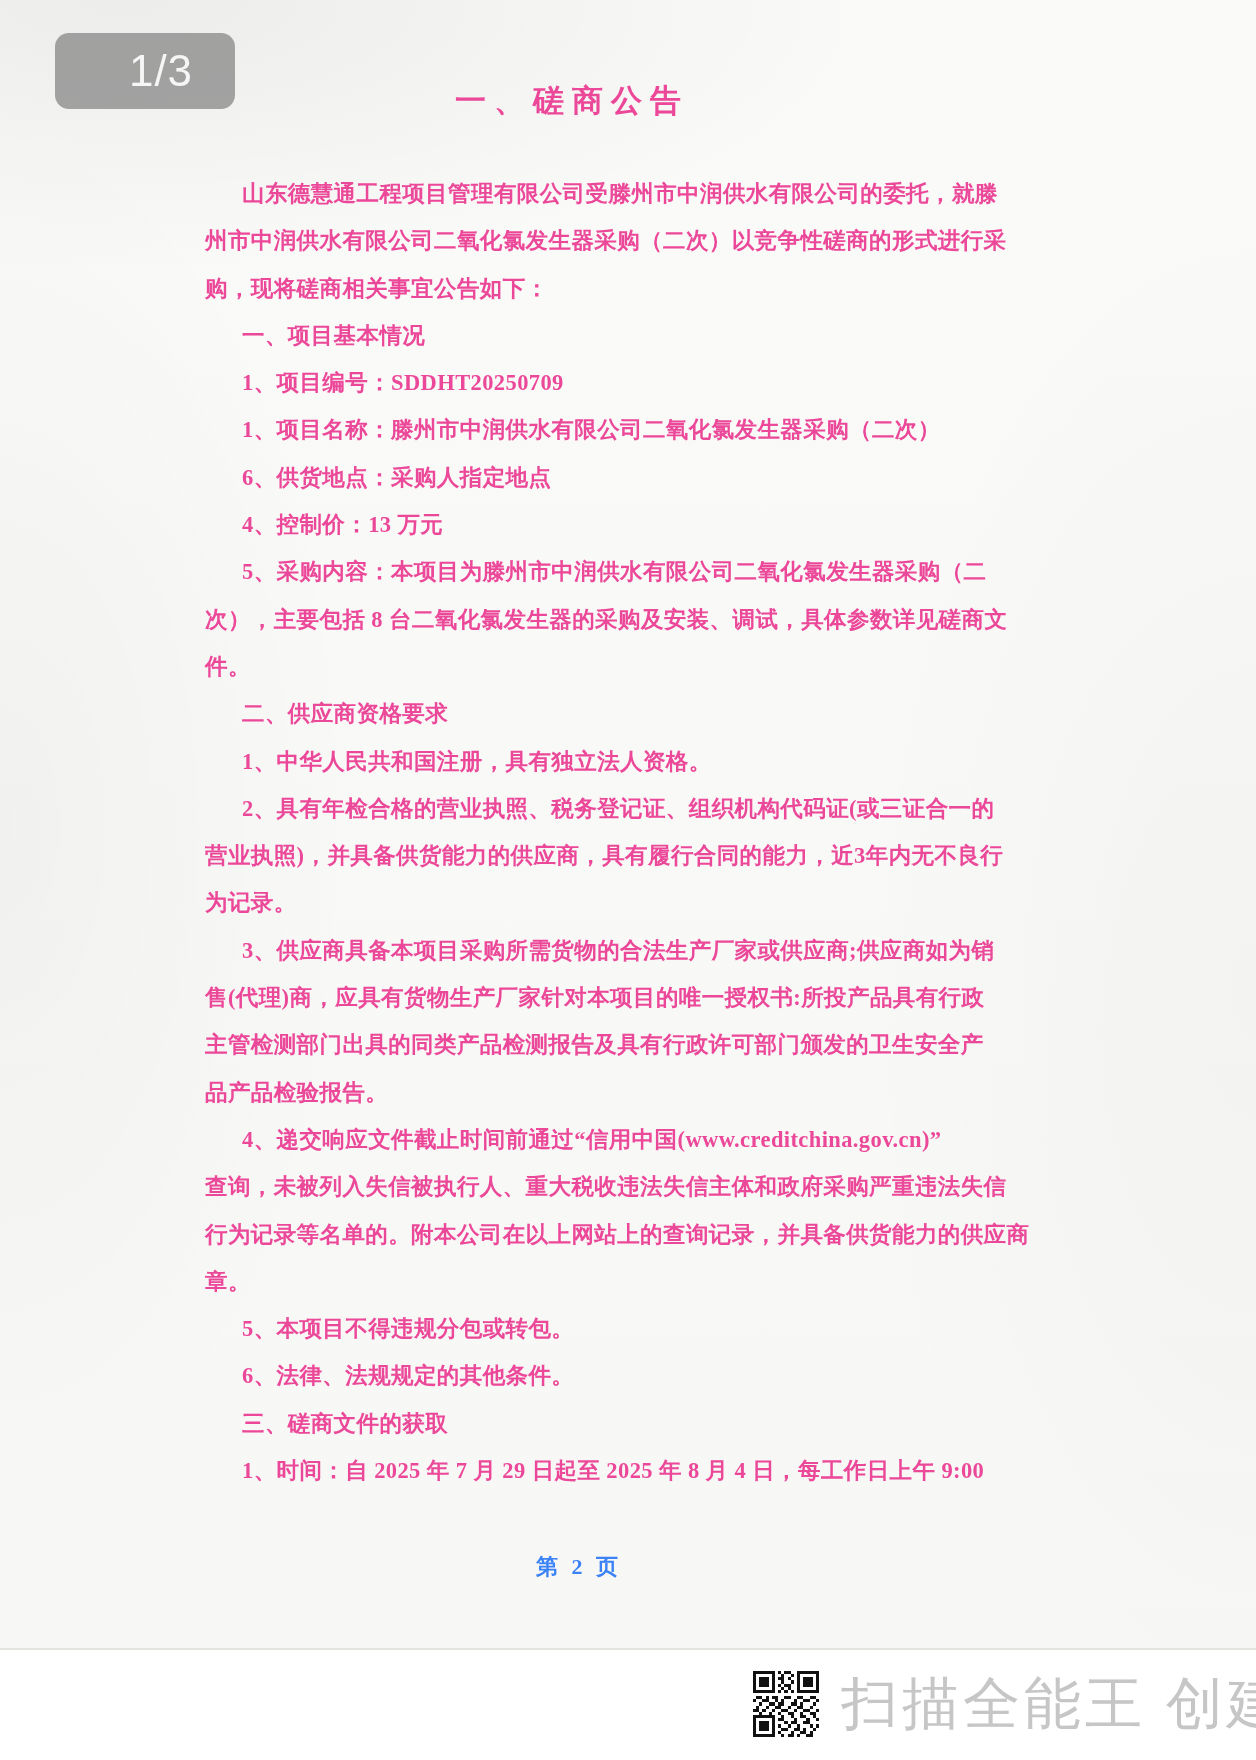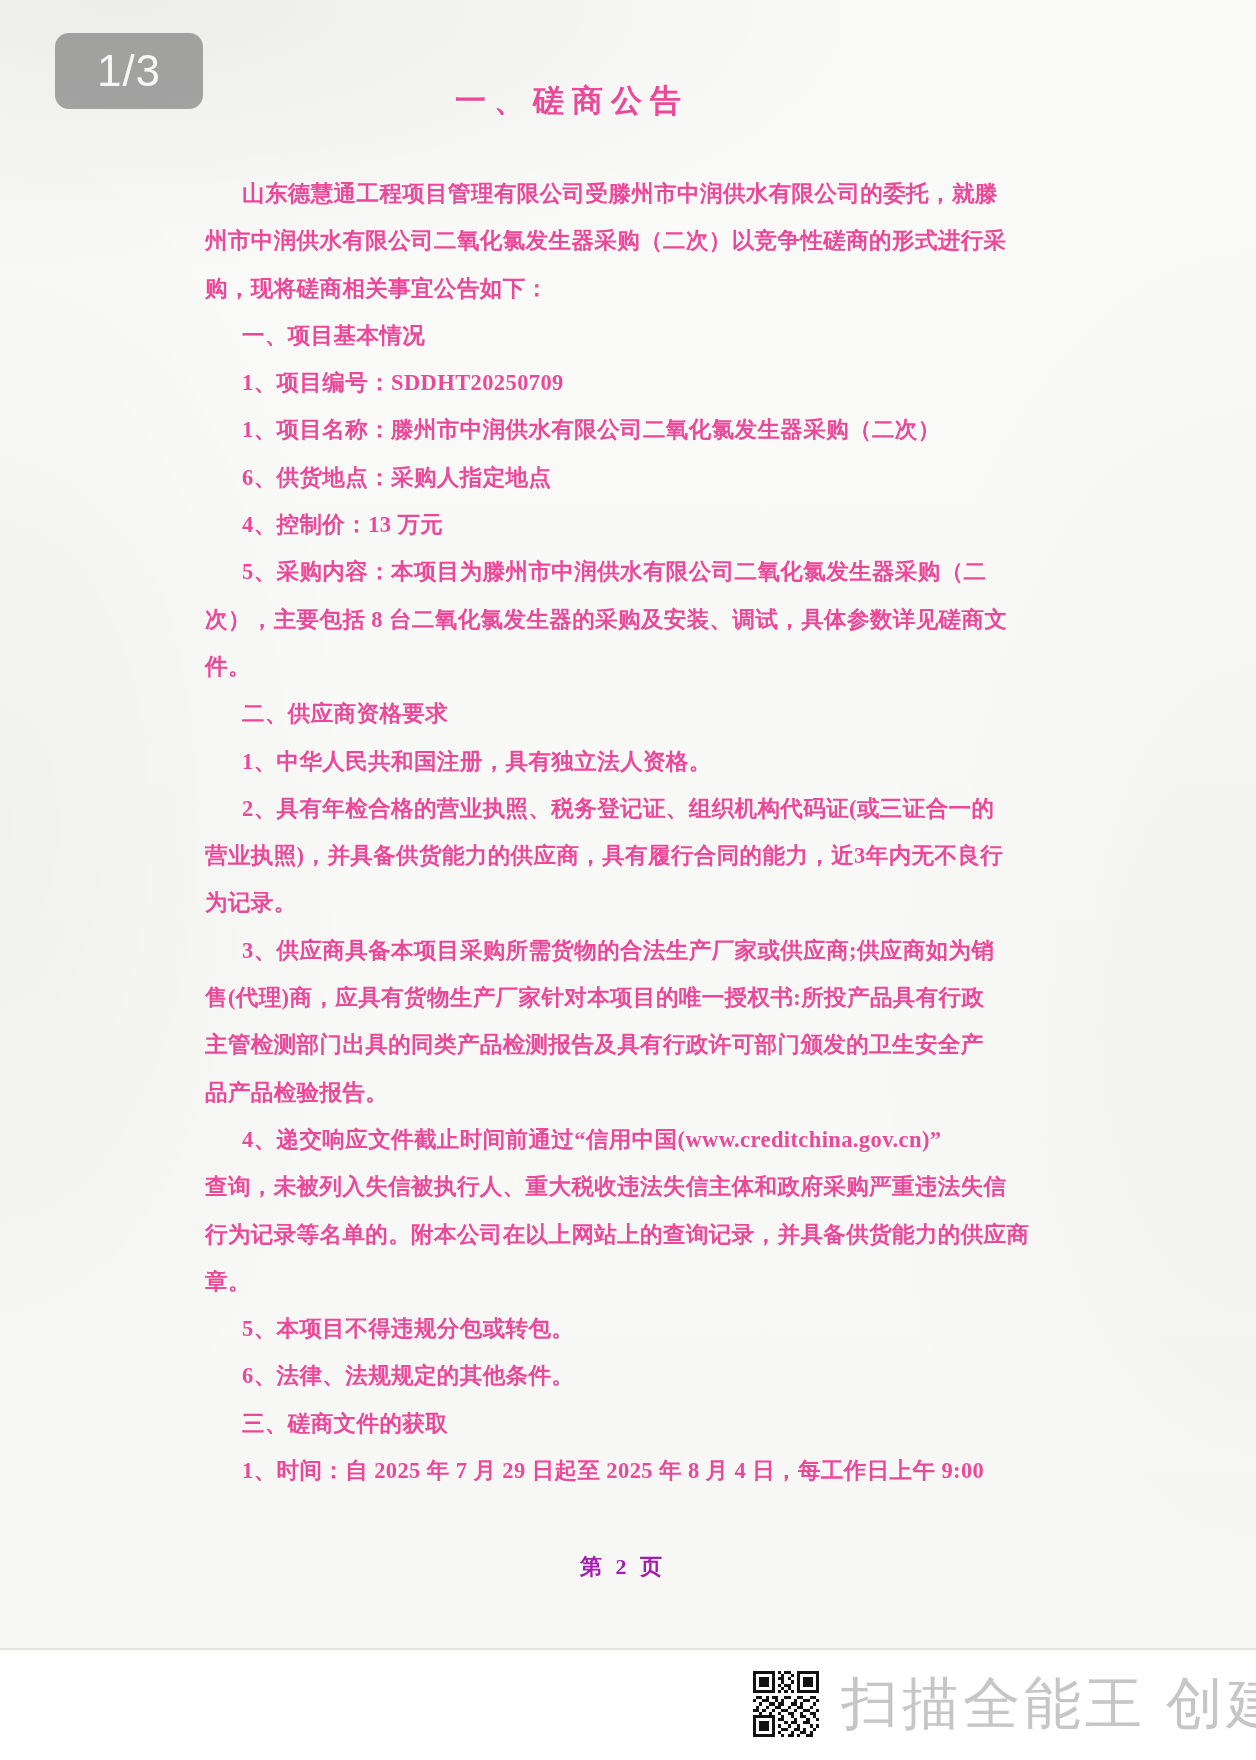--- a/index.html
+++ b/index.html
@@ -36,20 +36,21 @@
     width: 148px; height: 76px;
     background: rgba(130,130,130,0.72);
     border-radius: 14px;
     display: flex;
     align-items: center;
     justify-content: center;
     font-family: "Liberation Sans", sans-serif;
     font-size: 44px;
     color: #f6f6f6;
     letter-spacing: 1px;
+    padding-left: 32px;
   }
   .doc-title {
     position: absolute;
     left: 205px; top: 80px;
     width: 734px;
     text-align: center;
     font-size: 31px;
     font-weight: bold;
     color: #ec4899;
     letter-spacing: 8px;
@@ -69,23 +70,22 @@
     white-space: nowrap;
   }
   .doc-line.indent { padding-left: 37px; }
   .page-number {
     position: absolute;
     left: 0; top: 1552px;
     width: 1158px;
     text-align: center;
     font-size: 22px;
     font-weight: 600;
-    color: #a21caf;
+    color: #3b82f6;
     letter-spacing: 4px;
-    padding-left: 44px;
   }
   .scanner-watermark {
     position: absolute;
     left: 753px; top: 1664px;
     height: 80px;
     display: flex;
     align-items: center;
   }
   .qr {
     width: 66px; height: 70px;

